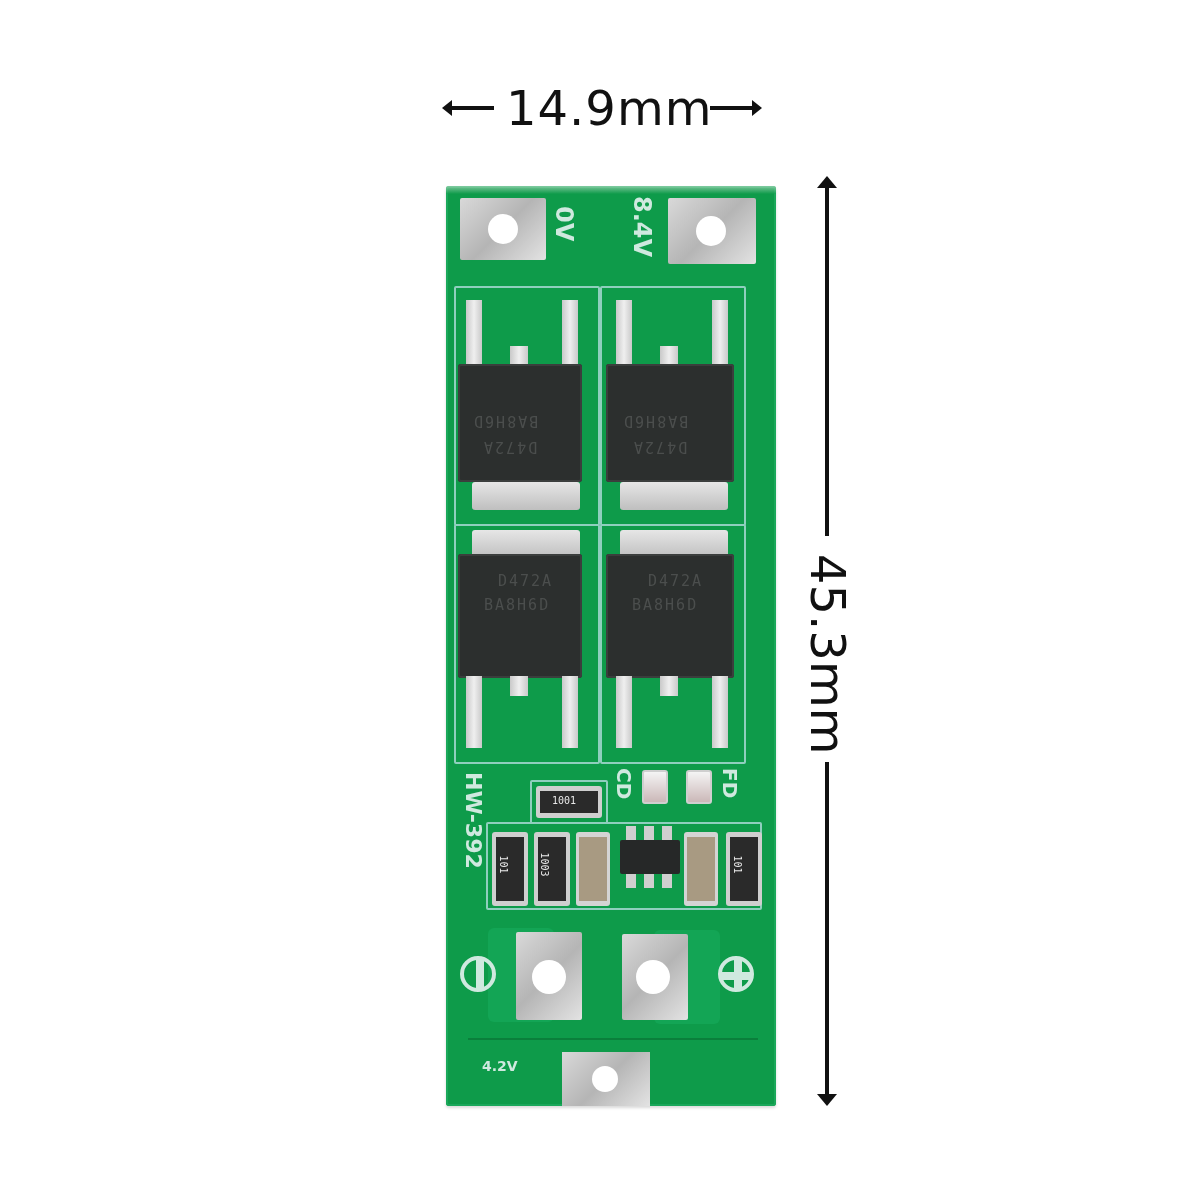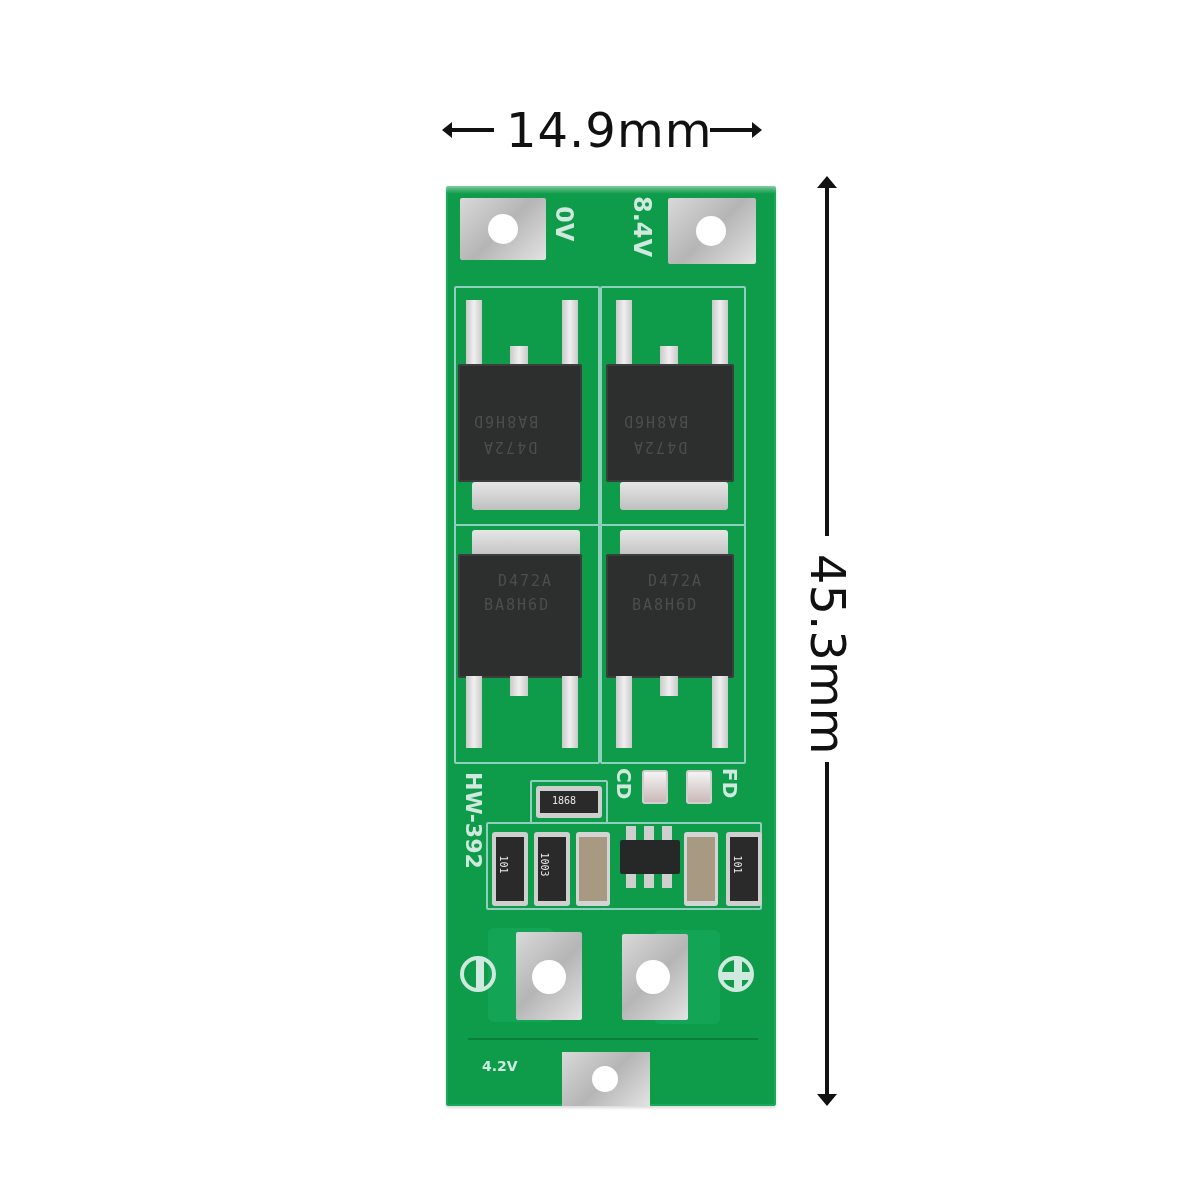--- a/index.html
+++ b/index.html
@@ -1,19 +1,19 @@
 <!DOCTYPE html>
 <html><head>
 <meta charset="utf-8">
 <style>
   html, body { margin:0; padding:0; }
   body { width:1200px; height:1200px; background:#ffffff; position:relative; overflow:hidden; font-family:"DejaVu Sans", sans-serif; }
 
   
-  .dim-width { position:absolute; left:440px; top:100px; width:324px; height:60px; }
+  .dim-width { position:absolute; left:440px; top:78px; width:324px; height:60px; }
   .dim-width .label { position:absolute; left:66px; top:0; font-size:48px; color:#111; letter-spacing:1px; line-height:60px; font-family:"DejaVu Sans", sans-serif; }
   .arrow-h { position:absolute; top:28px; height:4px; width:44px; background:#111; }
   .arrow-h.left { left:10px; }
   .arrow-h.right { left:270px; }
   .arrow-h.left::before { content:""; position:absolute; left:-8px; top:-6px; border-right:10px solid #111; border-top:8px solid transparent; border-bottom:8px solid transparent; }
   .arrow-h.right::after { content:""; position:absolute; right:-8px; top:-6px; border-left:10px solid #111; border-top:8px solid transparent; border-bottom:8px solid transparent; }
 
   .dim-height { position:absolute; left:800px; top:178px; width:56px; height:932px; }
   .vline { position:absolute; left:25px; width:4px; background:#111; }
   .vline.top { top:8px; height:350px; }
@@ -131,21 +131,21 @@
 
   <div class="silk" style="left:190px;top:582px;font-size:20px;transform:rotate(90deg);transform-origin:left top;">CD</div>
   <div class="silk" style="left:296px;top:582px;font-size:20px;transform:rotate(90deg);transform-origin:left top;">FD</div>
   <div class="led" style="left:196px;top:584px;"></div>
   <div class="led" style="left:240px;top:584px;"></div>
 
   <div class="outline" style="left:84px;top:594px;width:74px;height:40px;"></div>
   <div class="outline" style="left:40px;top:636px;width:272px;height:84px;"></div>
 
   <div class="smd smd-res" style="left:90px;top:600px;width:58px;height:22px;">
-    <div class="smd-label" style="left:12px;top:4px;">1868</div>
+    <div class="smd-label" style="left:12px;top:4px;">1001</div>
   </div>
 
   <div class="smd smd-res" style="left:46px;top:646px;width:28px;height:64px;">
     <div class="smd-label" style="left:-2px;top:22px;transform:rotate(90deg);">101</div>
   </div>
   <div class="smd smd-res" style="left:88px;top:646px;width:28px;height:64px;">
     <div class="smd-label" style="left:-6px;top:22px;transform:rotate(90deg);">1003</div>
   </div>
   <div class="smd smd-cap" style="left:130px;top:646px;width:28px;height:64px;"></div>
 

